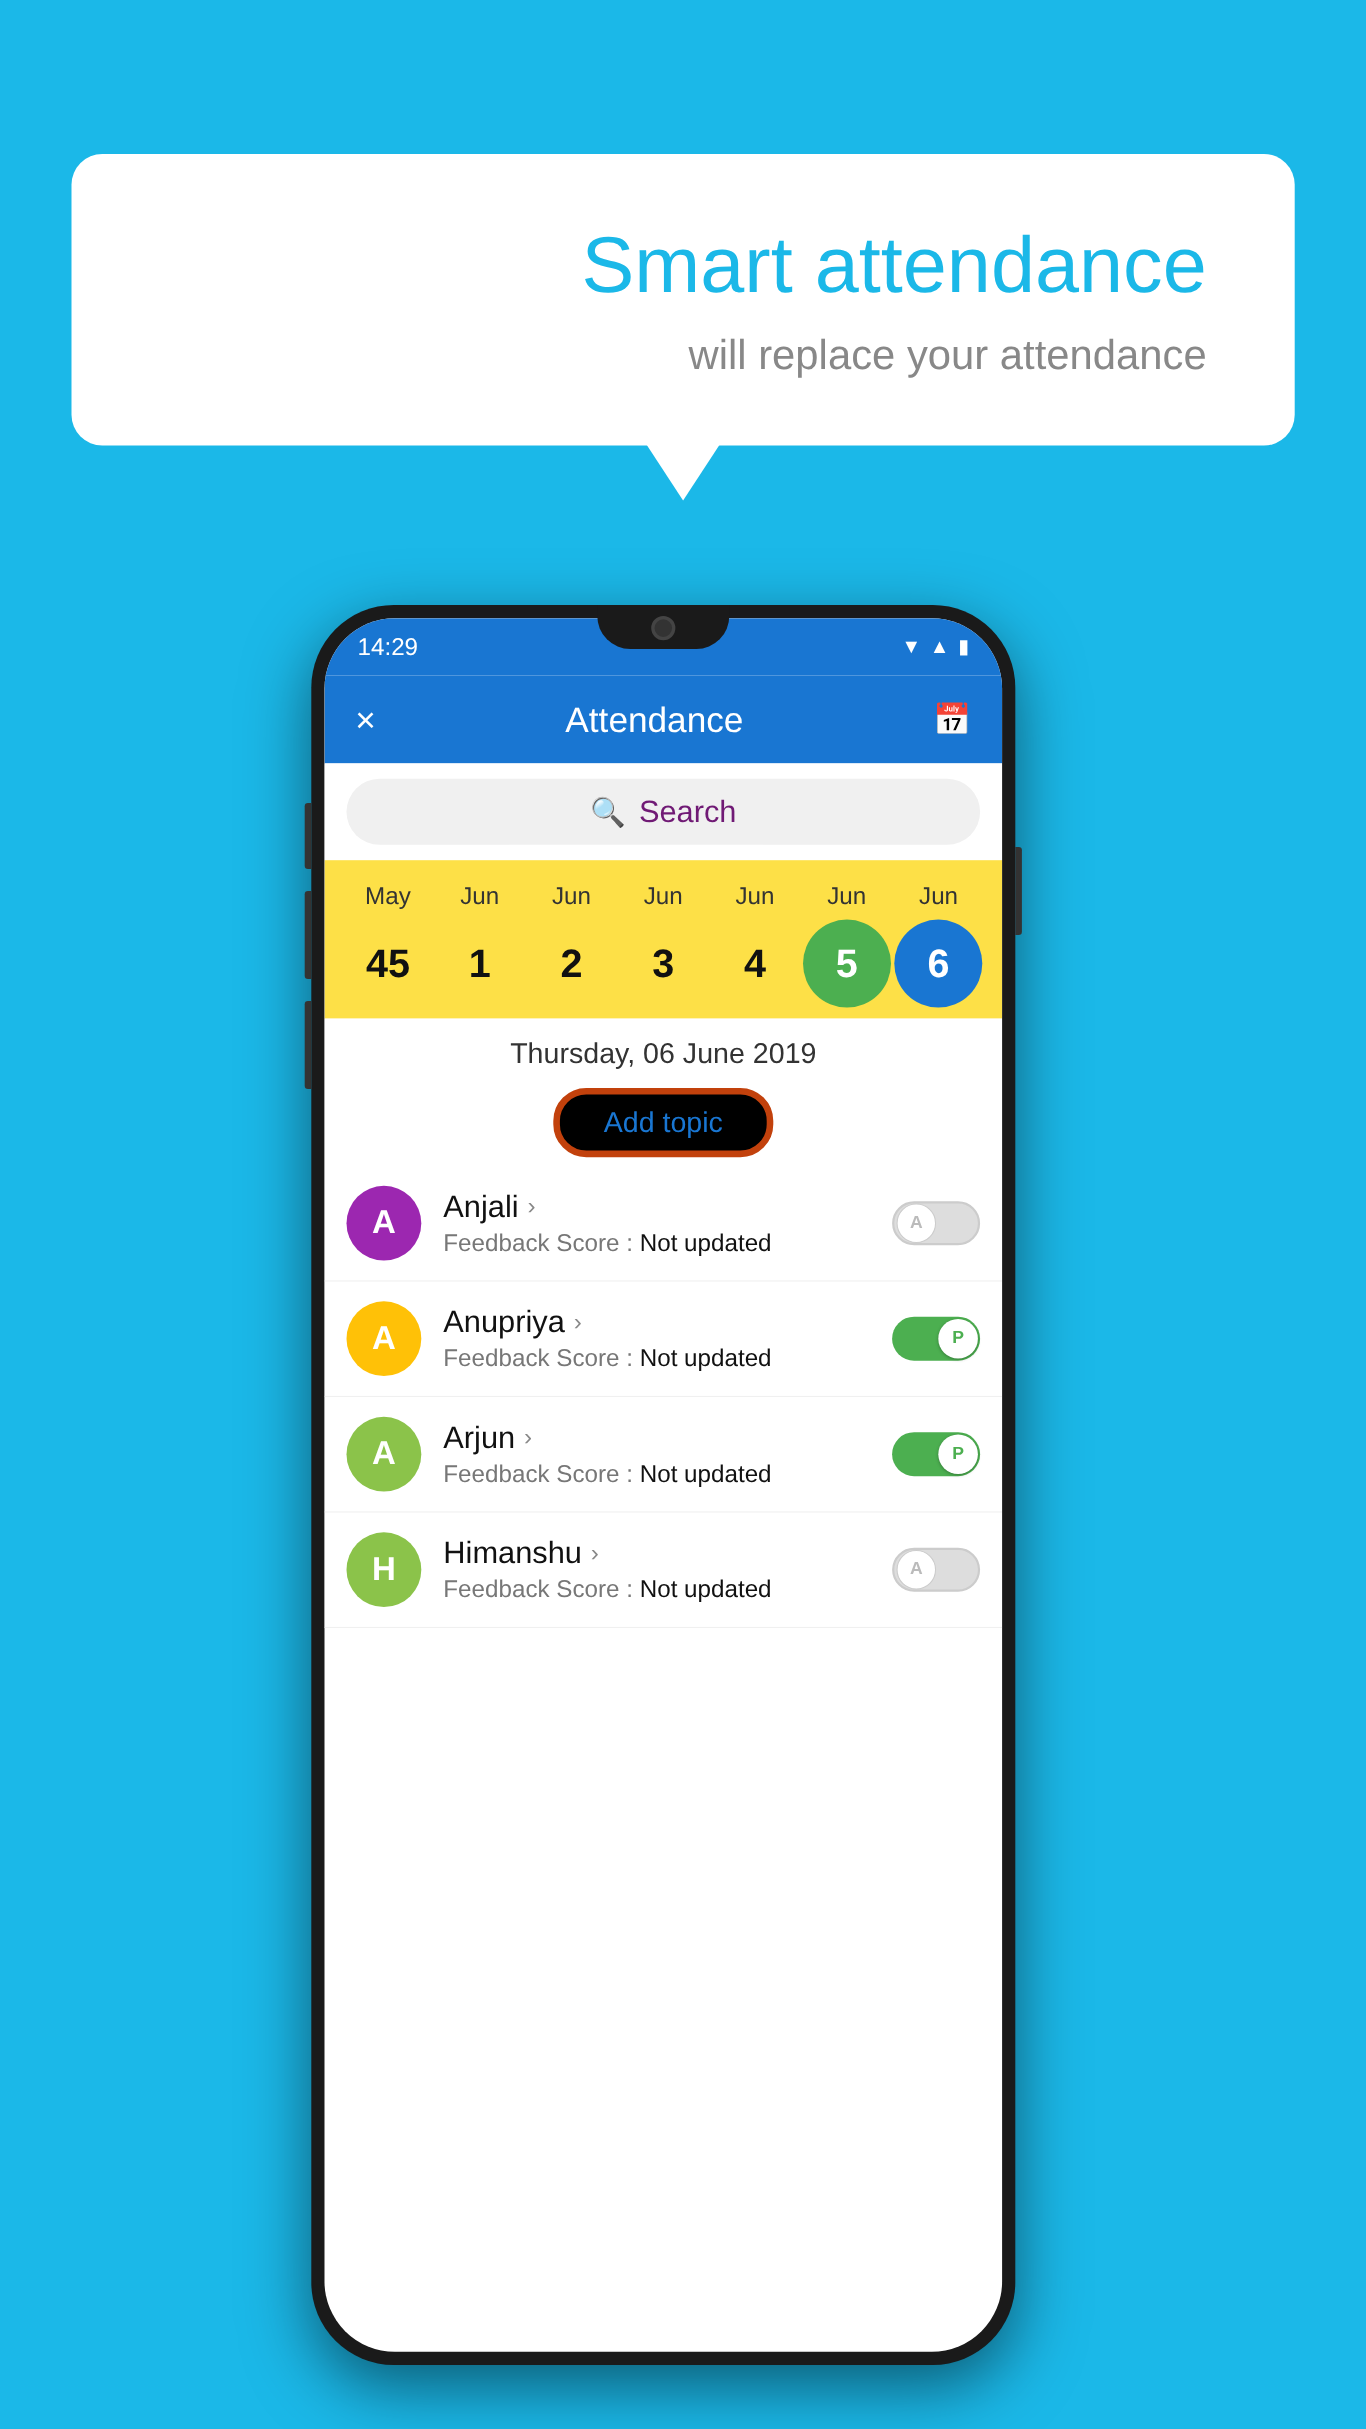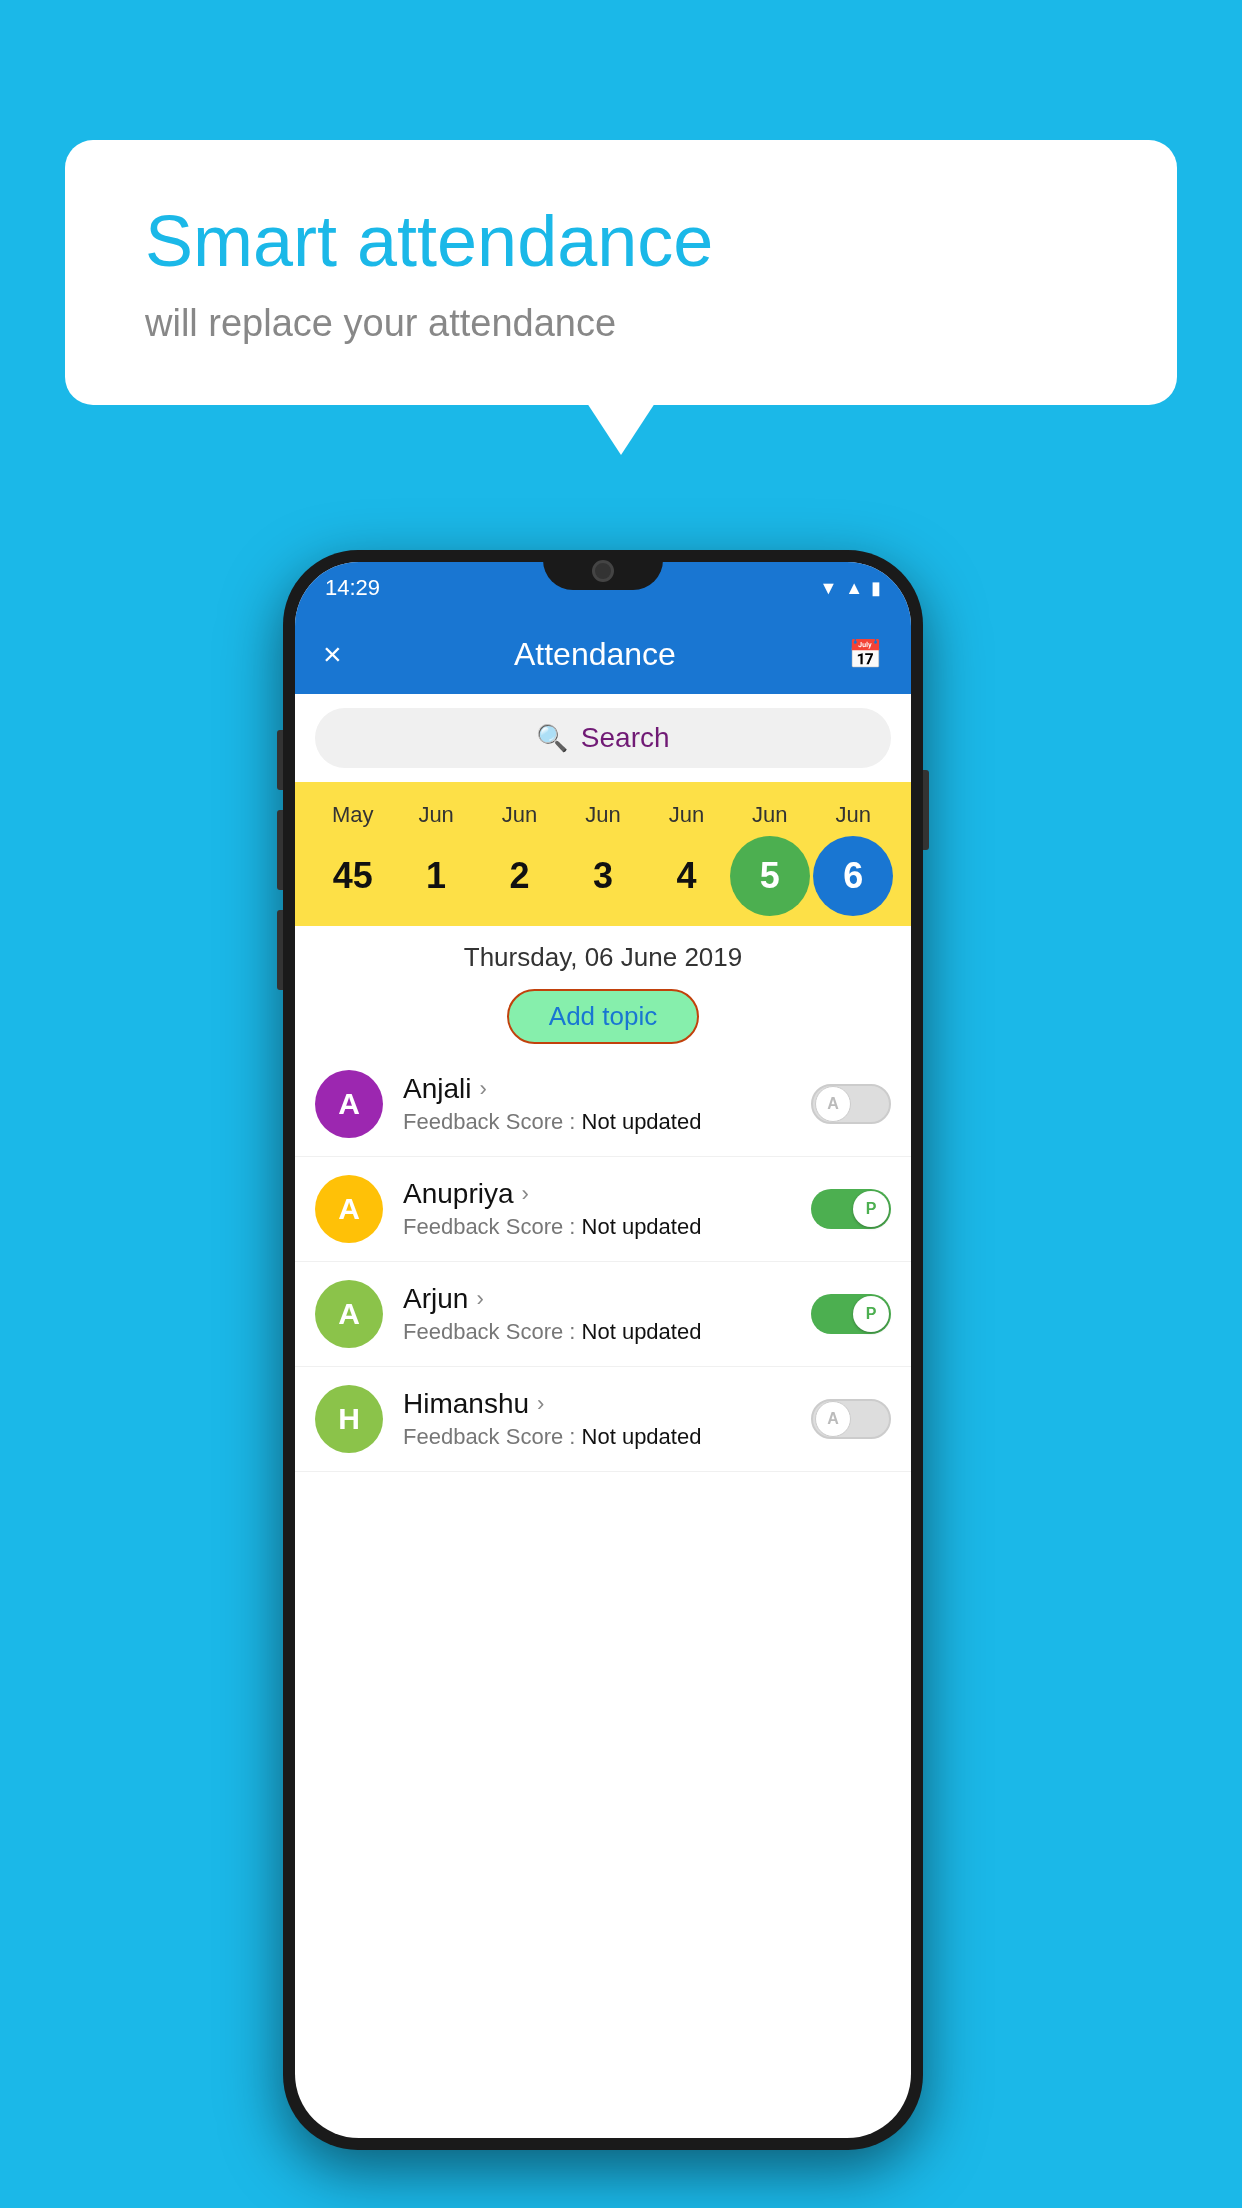--- a/index.html
+++ b/index.html
@@ -18,21 +18,21 @@
       position: absolute;
       top: 140px;
       left: 65px;
       right: 65px;
     }
 
     .speech-bubble {
       background: white;
       border-radius: 28px;
       padding: 60px 80px;
-      text-align: left;
+      text-align: right;
       position: relative;
     }
 
     .speech-bubble::after {
       content: '';
       position: absolute;
       bottom: -50px;
       left: 50%;
       transform: translateX(-50%);
       width: 0;
@@ -245,27 +245,27 @@
     }
 
     .selected-date-text {
       font-size: 26px;
       color: #333;
       margin-bottom: 16px;
     }
 
     .add-topic-btn {
       display: inline-block;
-      border: 2px solid #c2410c;
+      border: 6px solid #c2410c;
       border-radius: 30px;
       padding: 10px 40px;
       color: #1976D2;
       font-size: 26px;
       cursor: pointer;
-      background: #86efac;
+      background: #000000;
     }
 
     .avg-feedback {
       font-size: 24px;
       color: #777;
       margin-top: 12px;
       padding: 0 20px;
       text-align: center;
     }
 

